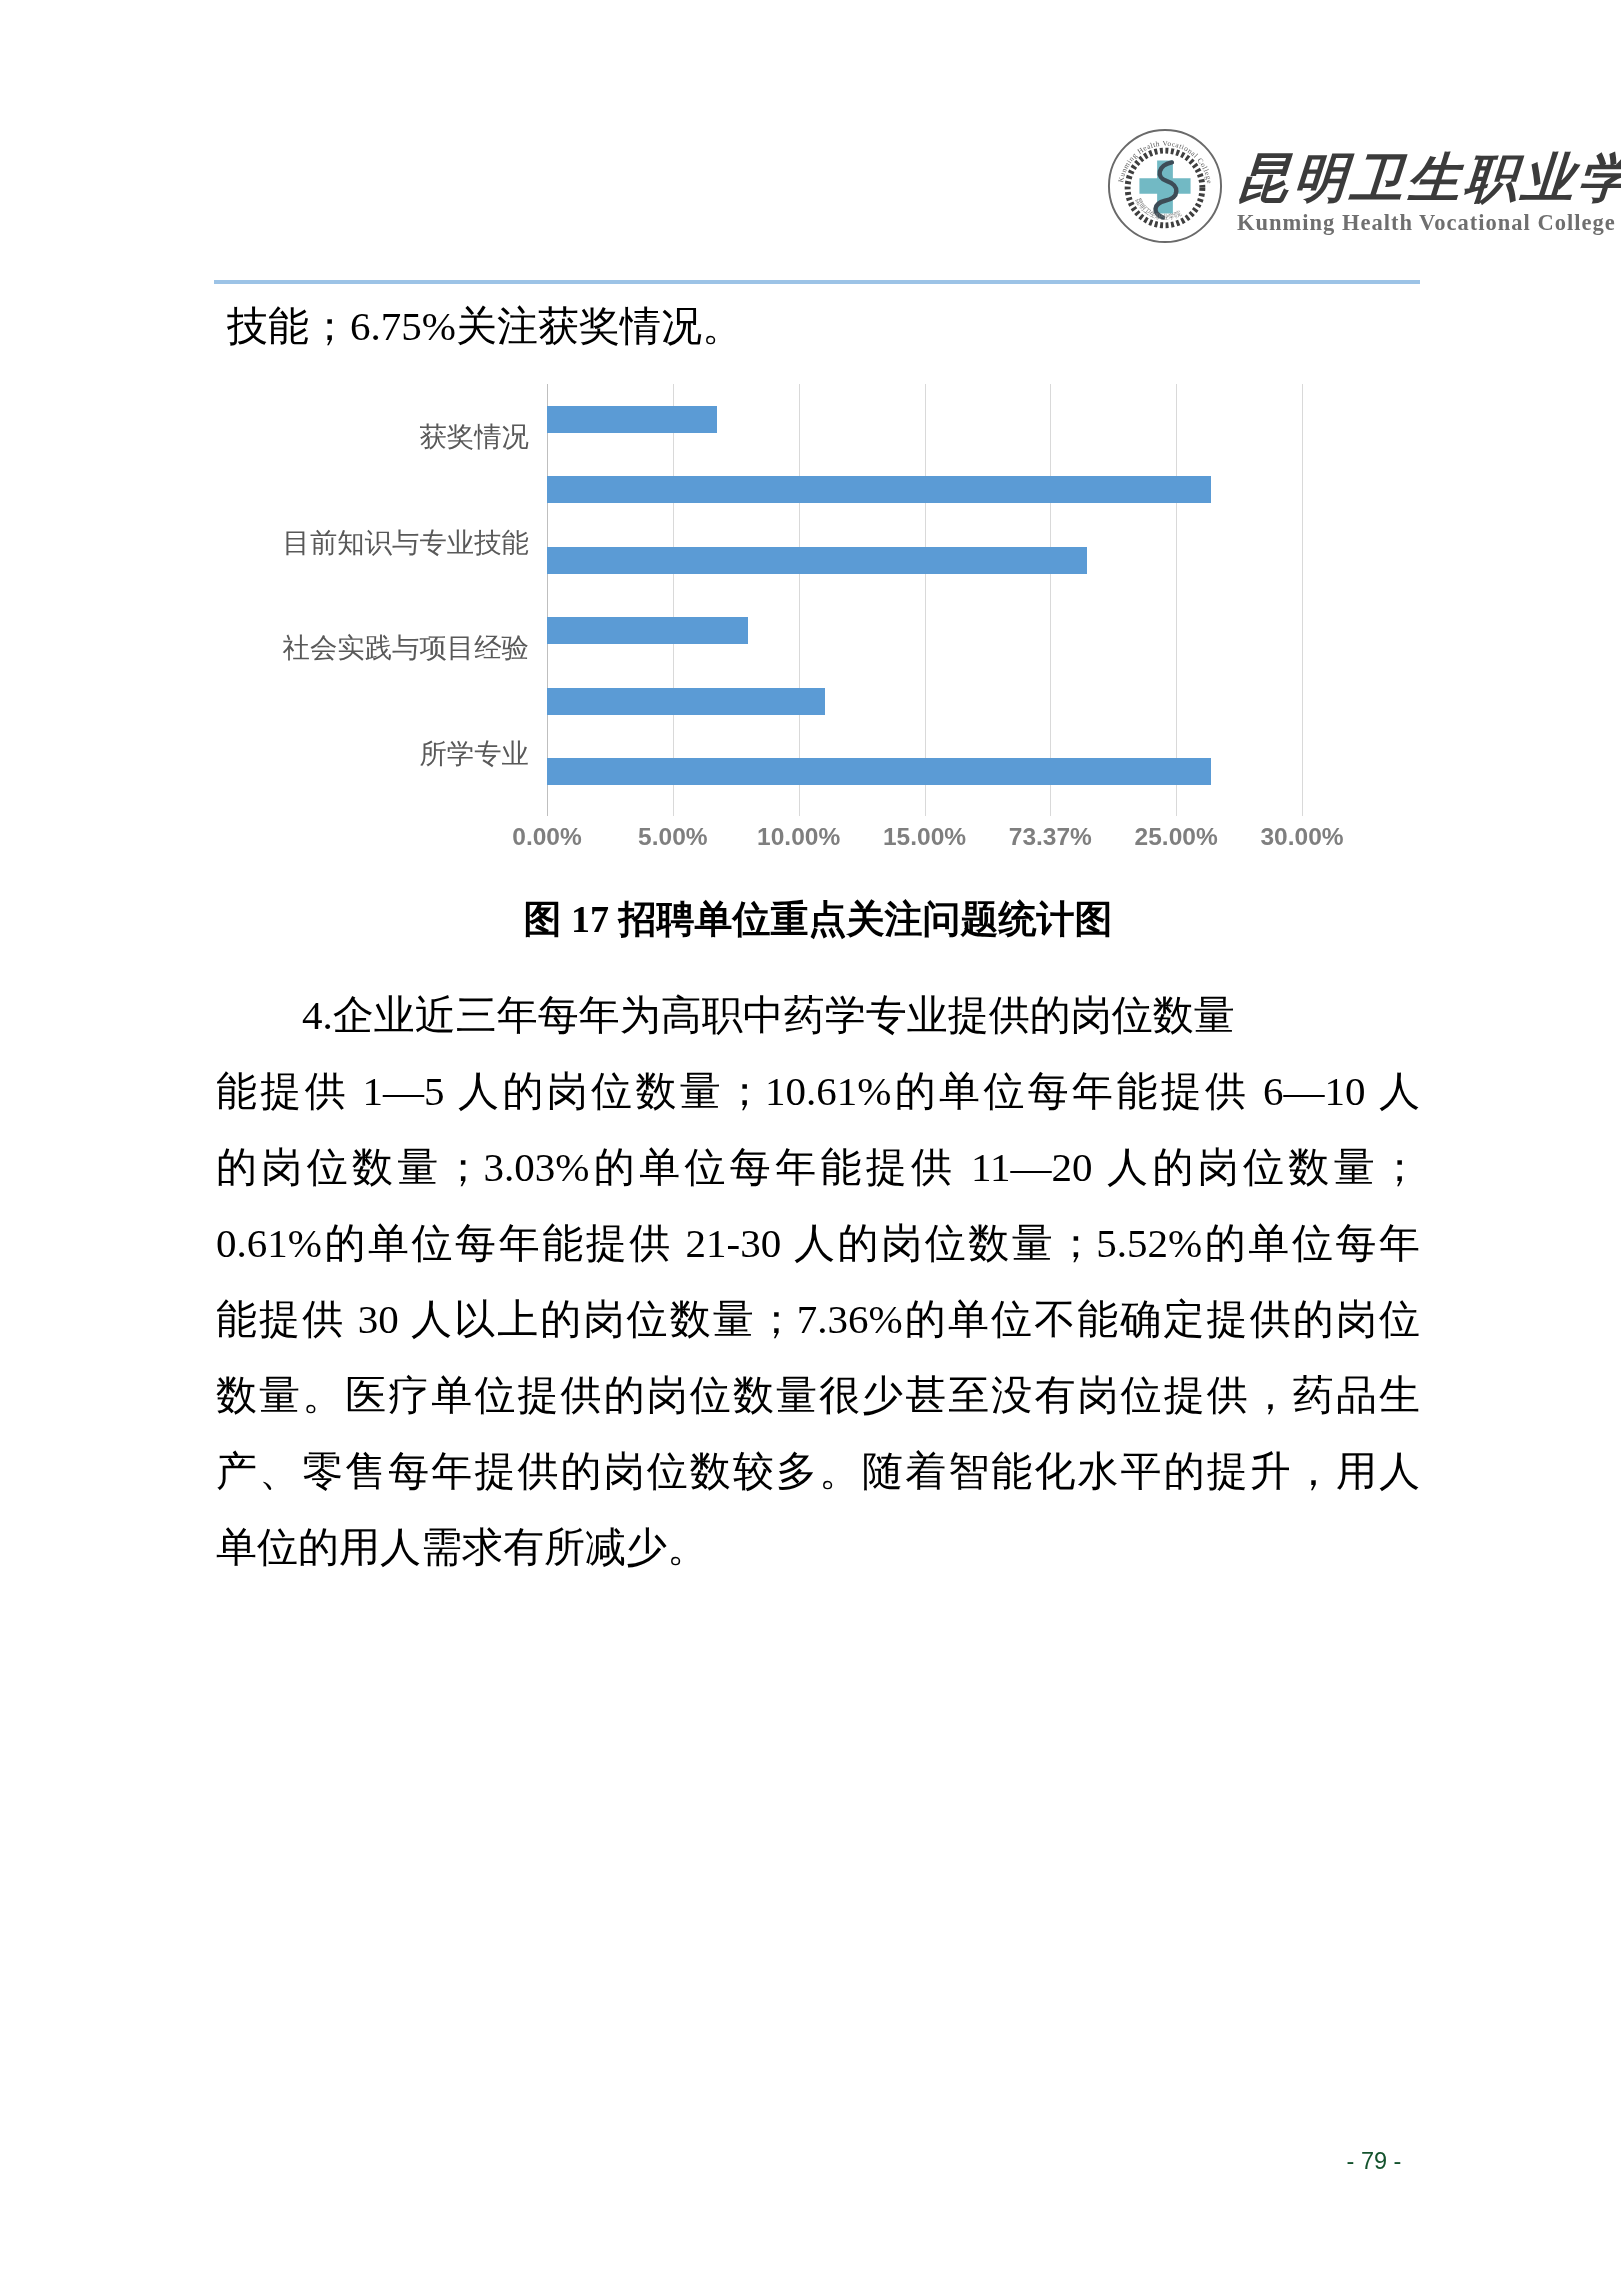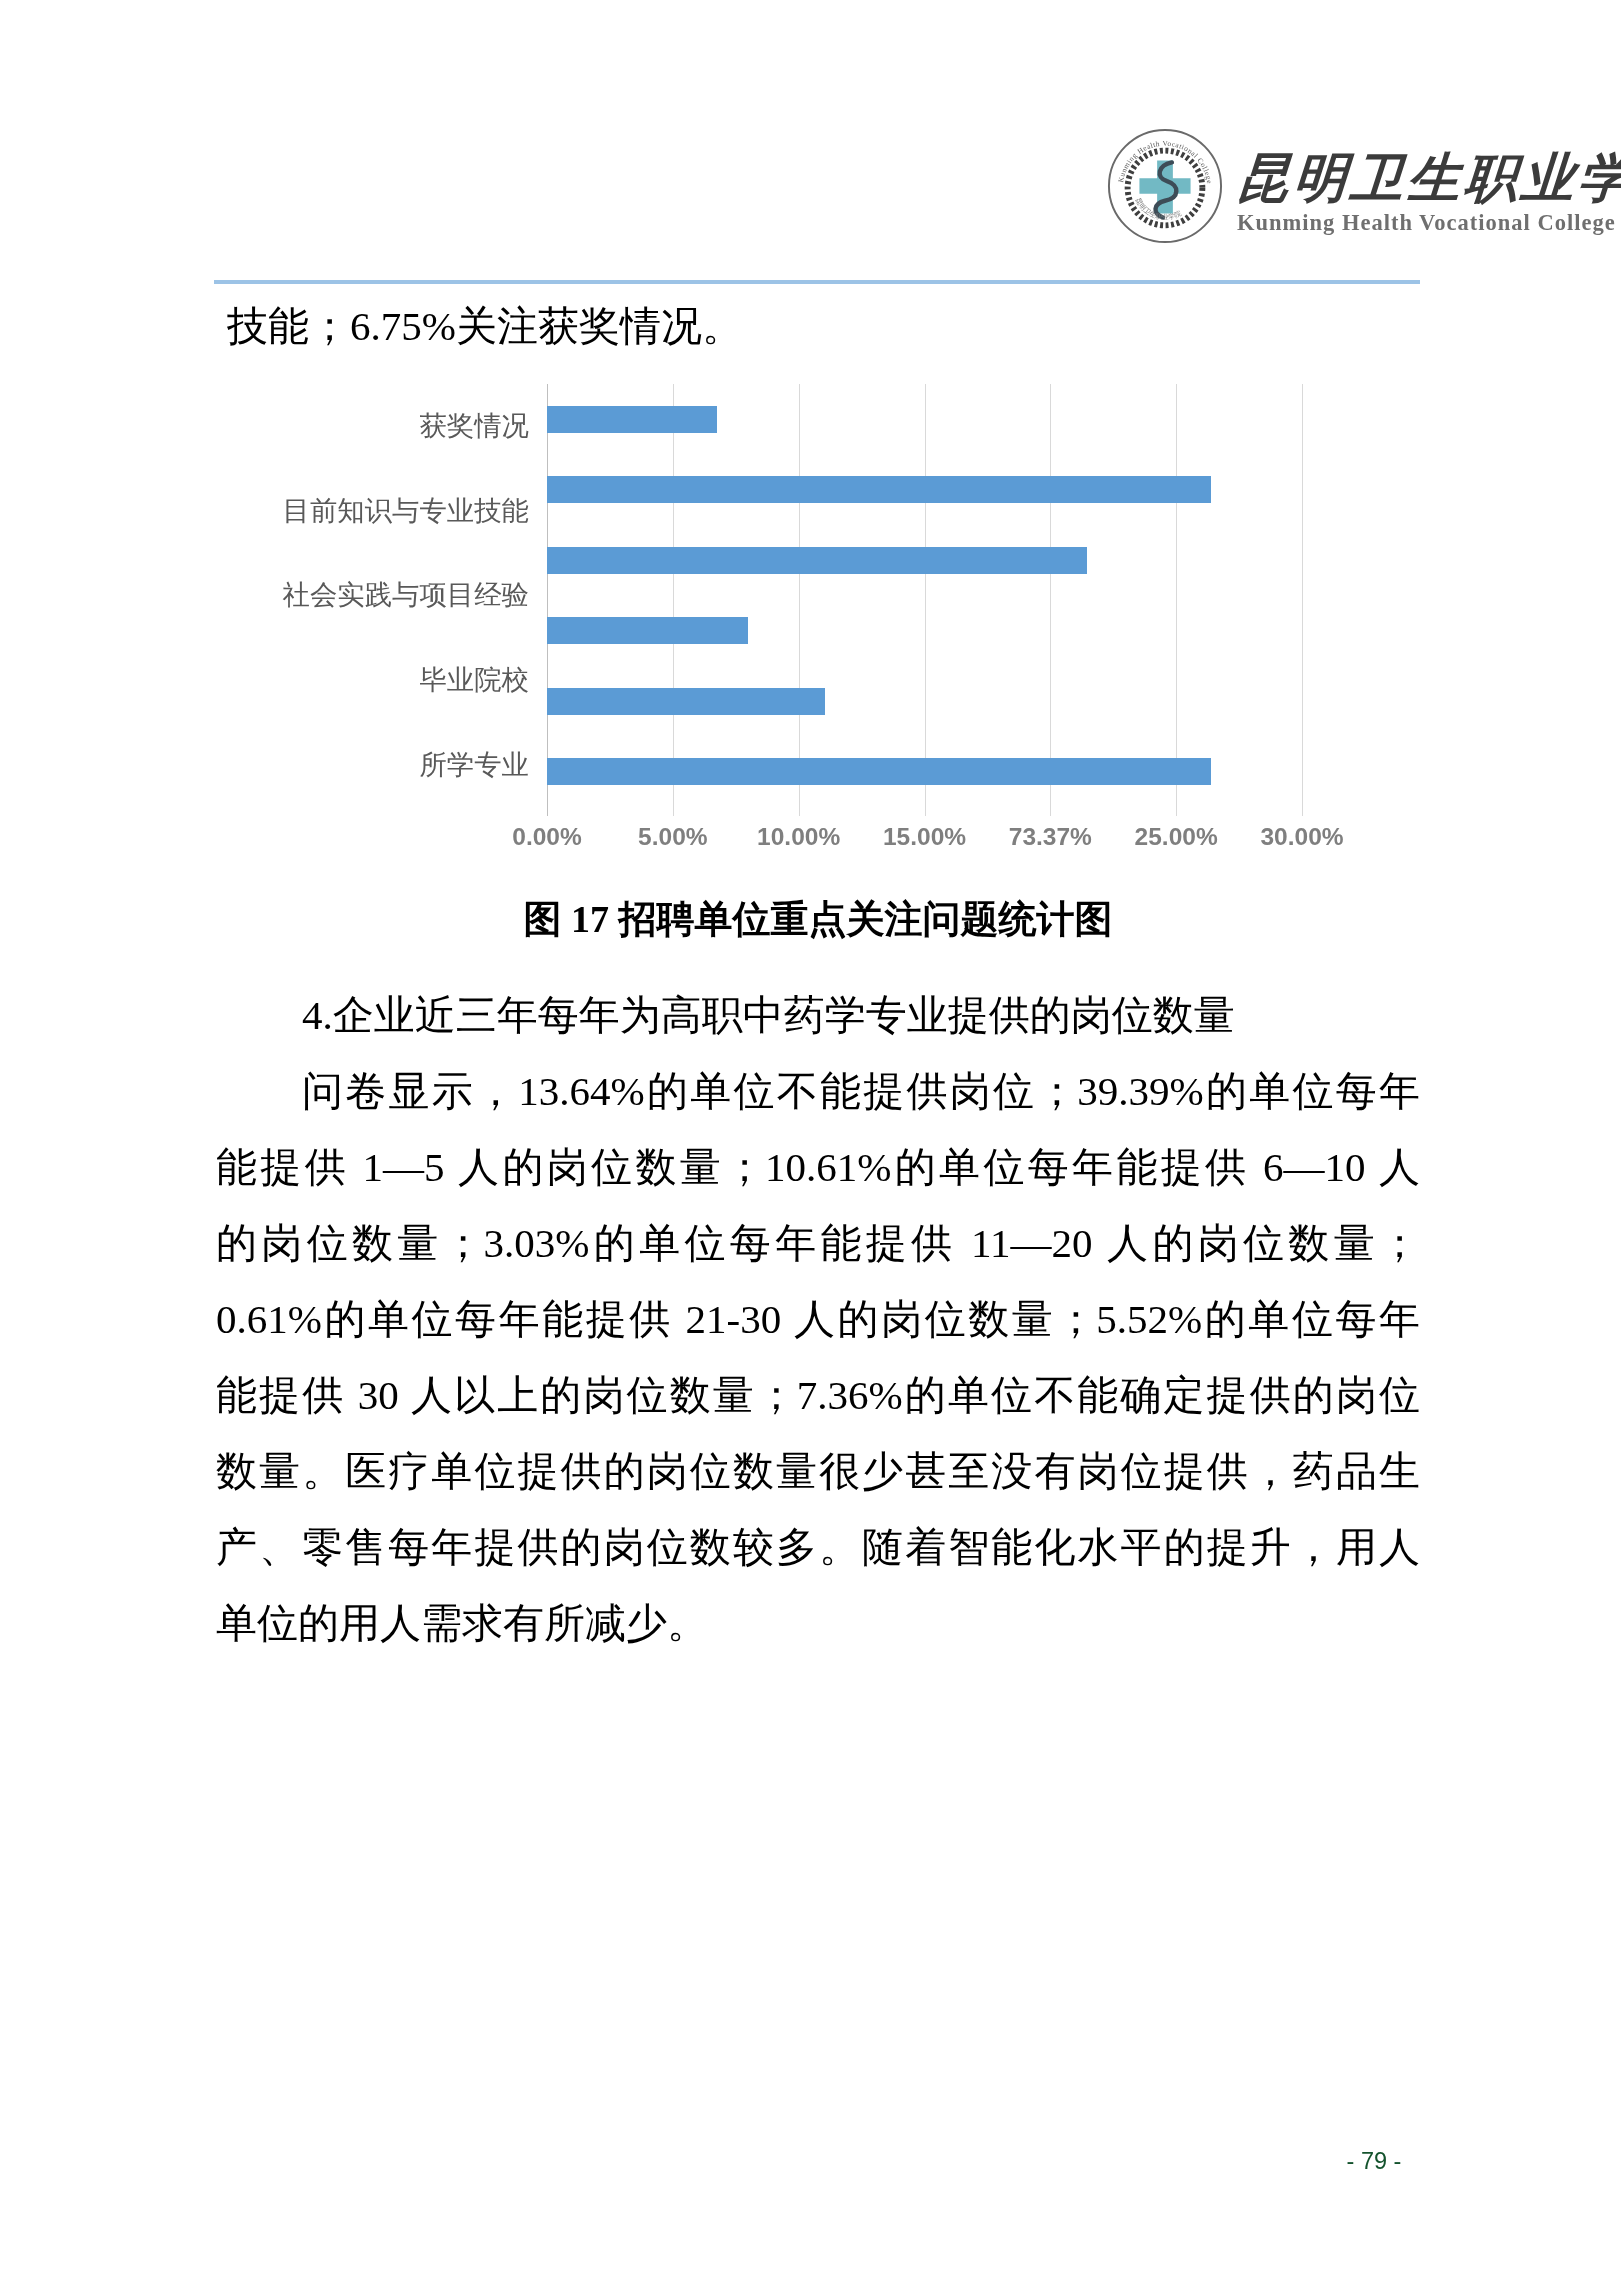--- a/index.html
+++ b/index.html
@@ -82,21 +82,20 @@
 <div class="en-title">Kunming Health Vocational College</div>
 <div class="header-rule"></div>
 
 <div class="intro">技能；6.75%关注获奖情况。</div>
 
 <div class="chart">
   <div class="cat-labels">
     <div class="cat-label">获奖情况</div>
     <div class="cat-label">目前知识与专业技能</div>
     <div class="cat-label">社会实践与项目经验</div>
-    <div class="cat-label">毕业院校</div>
     <div class="cat-label">所学专业</div>
   </div>
 
   <div class="plot">
     <div class="gridline axis" style="left:0%"></div>
     <div class="gridline" style="left:16.667%"></div>
     <div class="gridline" style="left:33.333%"></div>
     <div class="gridline" style="left:50%"></div>
     <div class="gridline" style="left:66.667%"></div>
     <div class="gridline" style="left:83.333%"></div>
@@ -132,21 +131,20 @@
     <div class="x-tick" style="left:66.667%">73.37%</div>
     <div class="x-tick" style="left:83.333%">25.00%</div>
     <div class="x-tick" style="left:100%">30.00%</div>
   </div>
 </div>
 
 <div class="caption">图 17  招聘单位重点关注问题统计图</div>
 
 <div class="para-block">
   <div class="p-line p-indent">4.企业近三年每年为高职中药学专业提供的岗位数量</div>
-  <div class="p-line p-indent p-just">问卷显示，13.64%的单位不能提供岗位；39.39%的单位每年</div>
   <div class="p-line p-just">能提供 1—5 人的岗位数量；10.61%的单位每年能提供 6—10 人</div>
   <div class="p-line p-just">的岗位数量；3.03%的单位每年能提供 11—20 人的岗位数量；</div>
   <div class="p-line p-just">0.61%的单位每年能提供 21-30 人的岗位数量；5.52%的单位每年</div>
   <div class="p-line p-just">能提供 30 人以上的岗位数量；7.36%的单位不能确定提供的岗位</div>
   <div class="p-line p-just">数量。医疗单位提供的岗位数量很少甚至没有岗位提供，药品生</div>
   <div class="p-line p-just">产、零售每年提供的岗位数较多。随着智能化水平的提升，用人</div>
   <div class="p-line">单位的用人需求有所减少。</div>
 </div>
 
 <div class="page-num">- 79 -</div>

